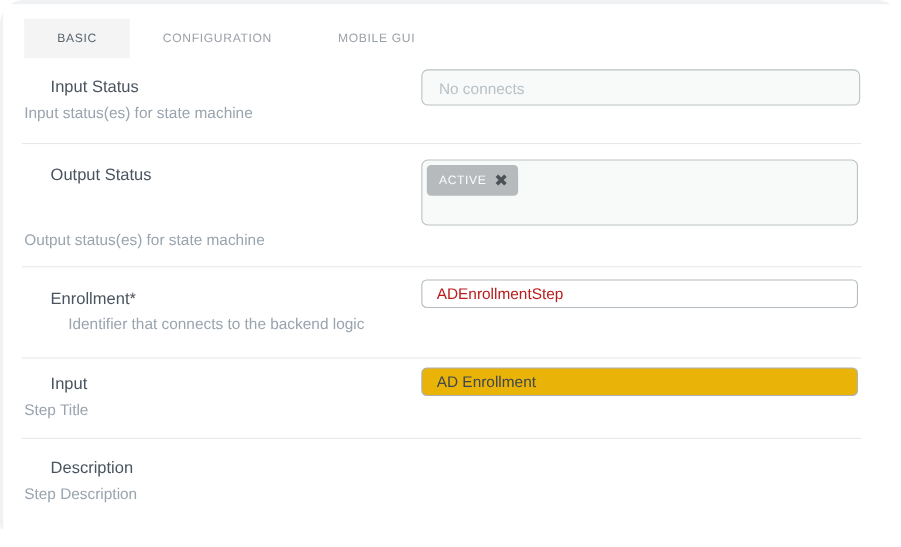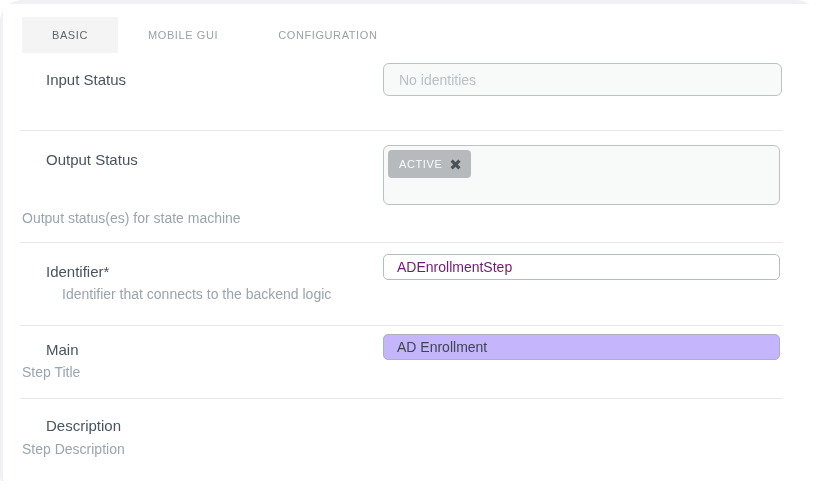--- a/index.html
+++ b/index.html
@@ -52,64 +52,65 @@
     display: inline-flex; align-items: center; height: 28px;
     padding: 0 9px 0 11px; background: #b6babc; border-radius: 4px; justify-content: center;
   }
   .chip-label { font-size: 11px; letter-spacing: 0.6px; color: #fbfcfc; }
   .chip-remove { margin-left: 7px; font-size: 15px; color: #4b5156; cursor: pointer; line-height: 1; }
 
   .text-input {
     position: absolute; left: 383px; width: 397px; height: 26px;
     border: 1px solid #b5bcc2; border-radius: 5px; background: #ffffff;
     box-sizing: border-box; padding: 0 0 0 13px;
-    font-family: "Liberation Sans", sans-serif; font-size: 14px; color: #701a75;
+    font-family: "Liberation Sans", sans-serif; font-size: 14px; color: #b91c1c;
     outline: none;
   }
-  .text-input.filled-gray { background: #c4b5fd; border-color: #abb2b8; color: #3e4750; }
+  .text-input.filled-gray { background: #eab308; border-color: #abb2b8; color: #3e4750; }
 </style>
 </head>
 <body>
 
 <div id="screen">
   <div class="bg-top"></div>
   <div class="bg-left"></div>
   <div class="card"></div>
 
   <div class="tabbar">
     <div class="tab active">BASIC</div>
+    <div class="tab">CONFIGURATION</div>
     <div class="tab">MOBILE GUI</div>
-    <div class="tab">CONFIGURATION</div>
   </div>
 
   <div class="field-label" style="top: 71px;">Input Status</div>
+  <div class="field-sub" style="top: 94px;">Input status(es) for state machine</div>
   <div class="select-box" style="top: 63px;">
-    <span class="placeholder">No identities</span>
+    <span class="placeholder">No connects</span>
   </div>
 
   <div class="divider" style="top: 130px;"></div>
 
   <div class="field-label" style="top: 151px;">Output Status</div>
   <div class="multiselect-box" style="top: 145px;">
     <span class="chip">
       <span class="chip-label">ACTIVE</span>
       <span class="chip-remove">✖</span>
     </span>
   </div>
   <div class="field-sub" style="top: 210px;">Output status(es) for state machine</div>
 
   <div class="divider" style="top: 242px;"></div>
 
-  <div class="field-label" style="top: 263px;">Identifier*</div>
+  <div class="field-label" style="top: 263px;">Enrollment*</div>
   <div class="field-sub" style="top: 286px; margin-left: 40px;">Identifier that connects to the backend logic</div>
   <input class="text-input" style="top: 254px;" type="text" value="ADEnrollmentStep">
 
   <div class="divider" style="top: 325px;"></div>
 
-  <div class="field-label" style="top: 341px;">Main</div>
+  <div class="field-label" style="top: 341px;">Input</div>
   <div class="field-sub" style="top: 364px;">Step Title</div>
   <input class="text-input filled-gray" style="top: 334px;" type="text" value="AD Enrollment">
 
   <div class="divider" style="top: 398px;"></div>
 
   <div class="field-label" style="top: 417px;">Description</div>
   <div class="field-sub" style="top: 441px;">Step Description</div>
 </div>
 
 </body></html>

